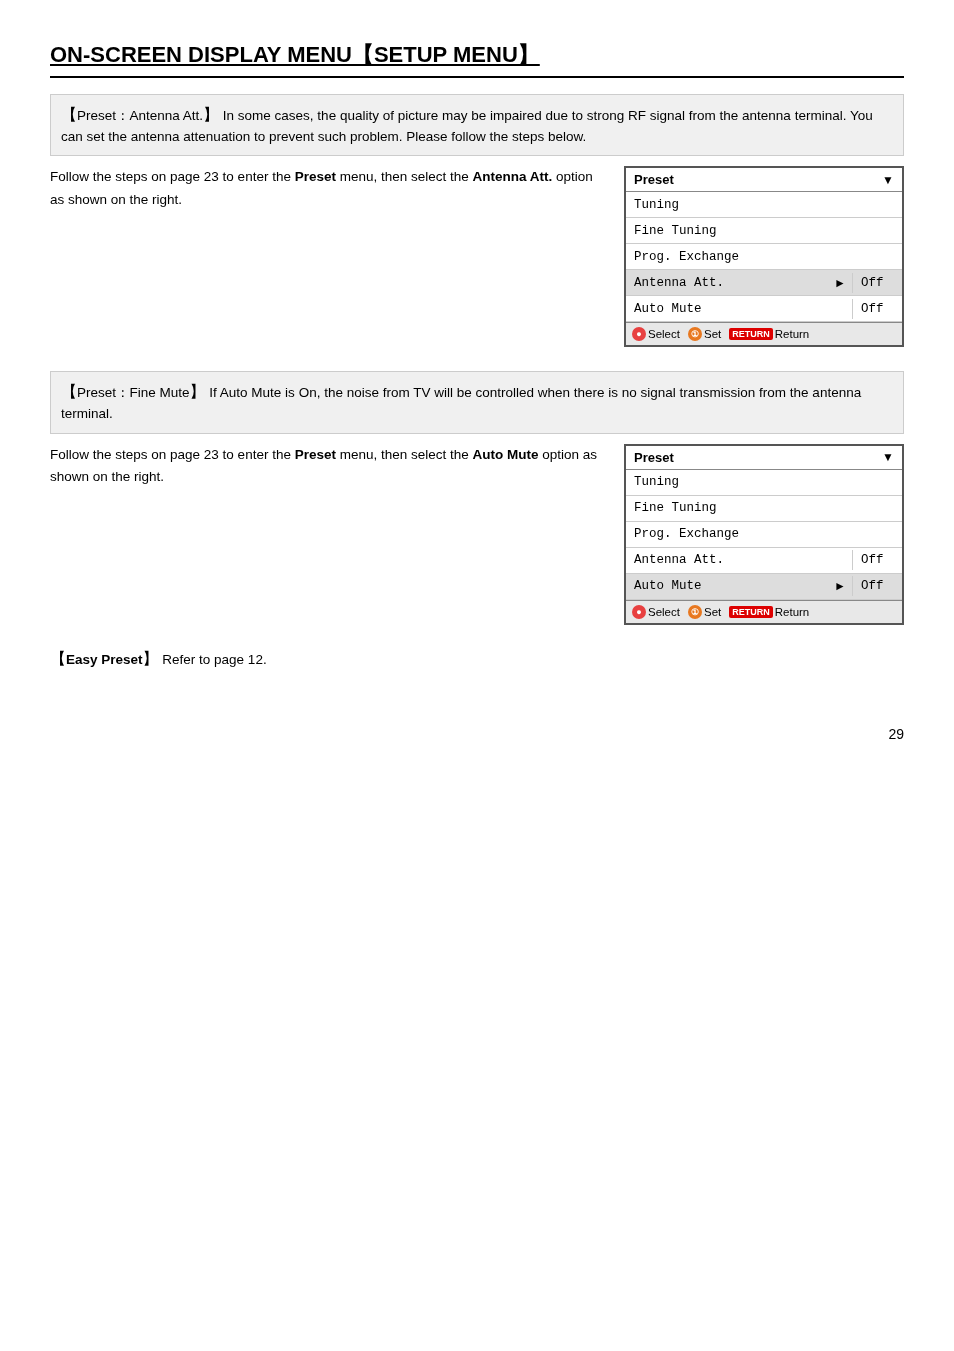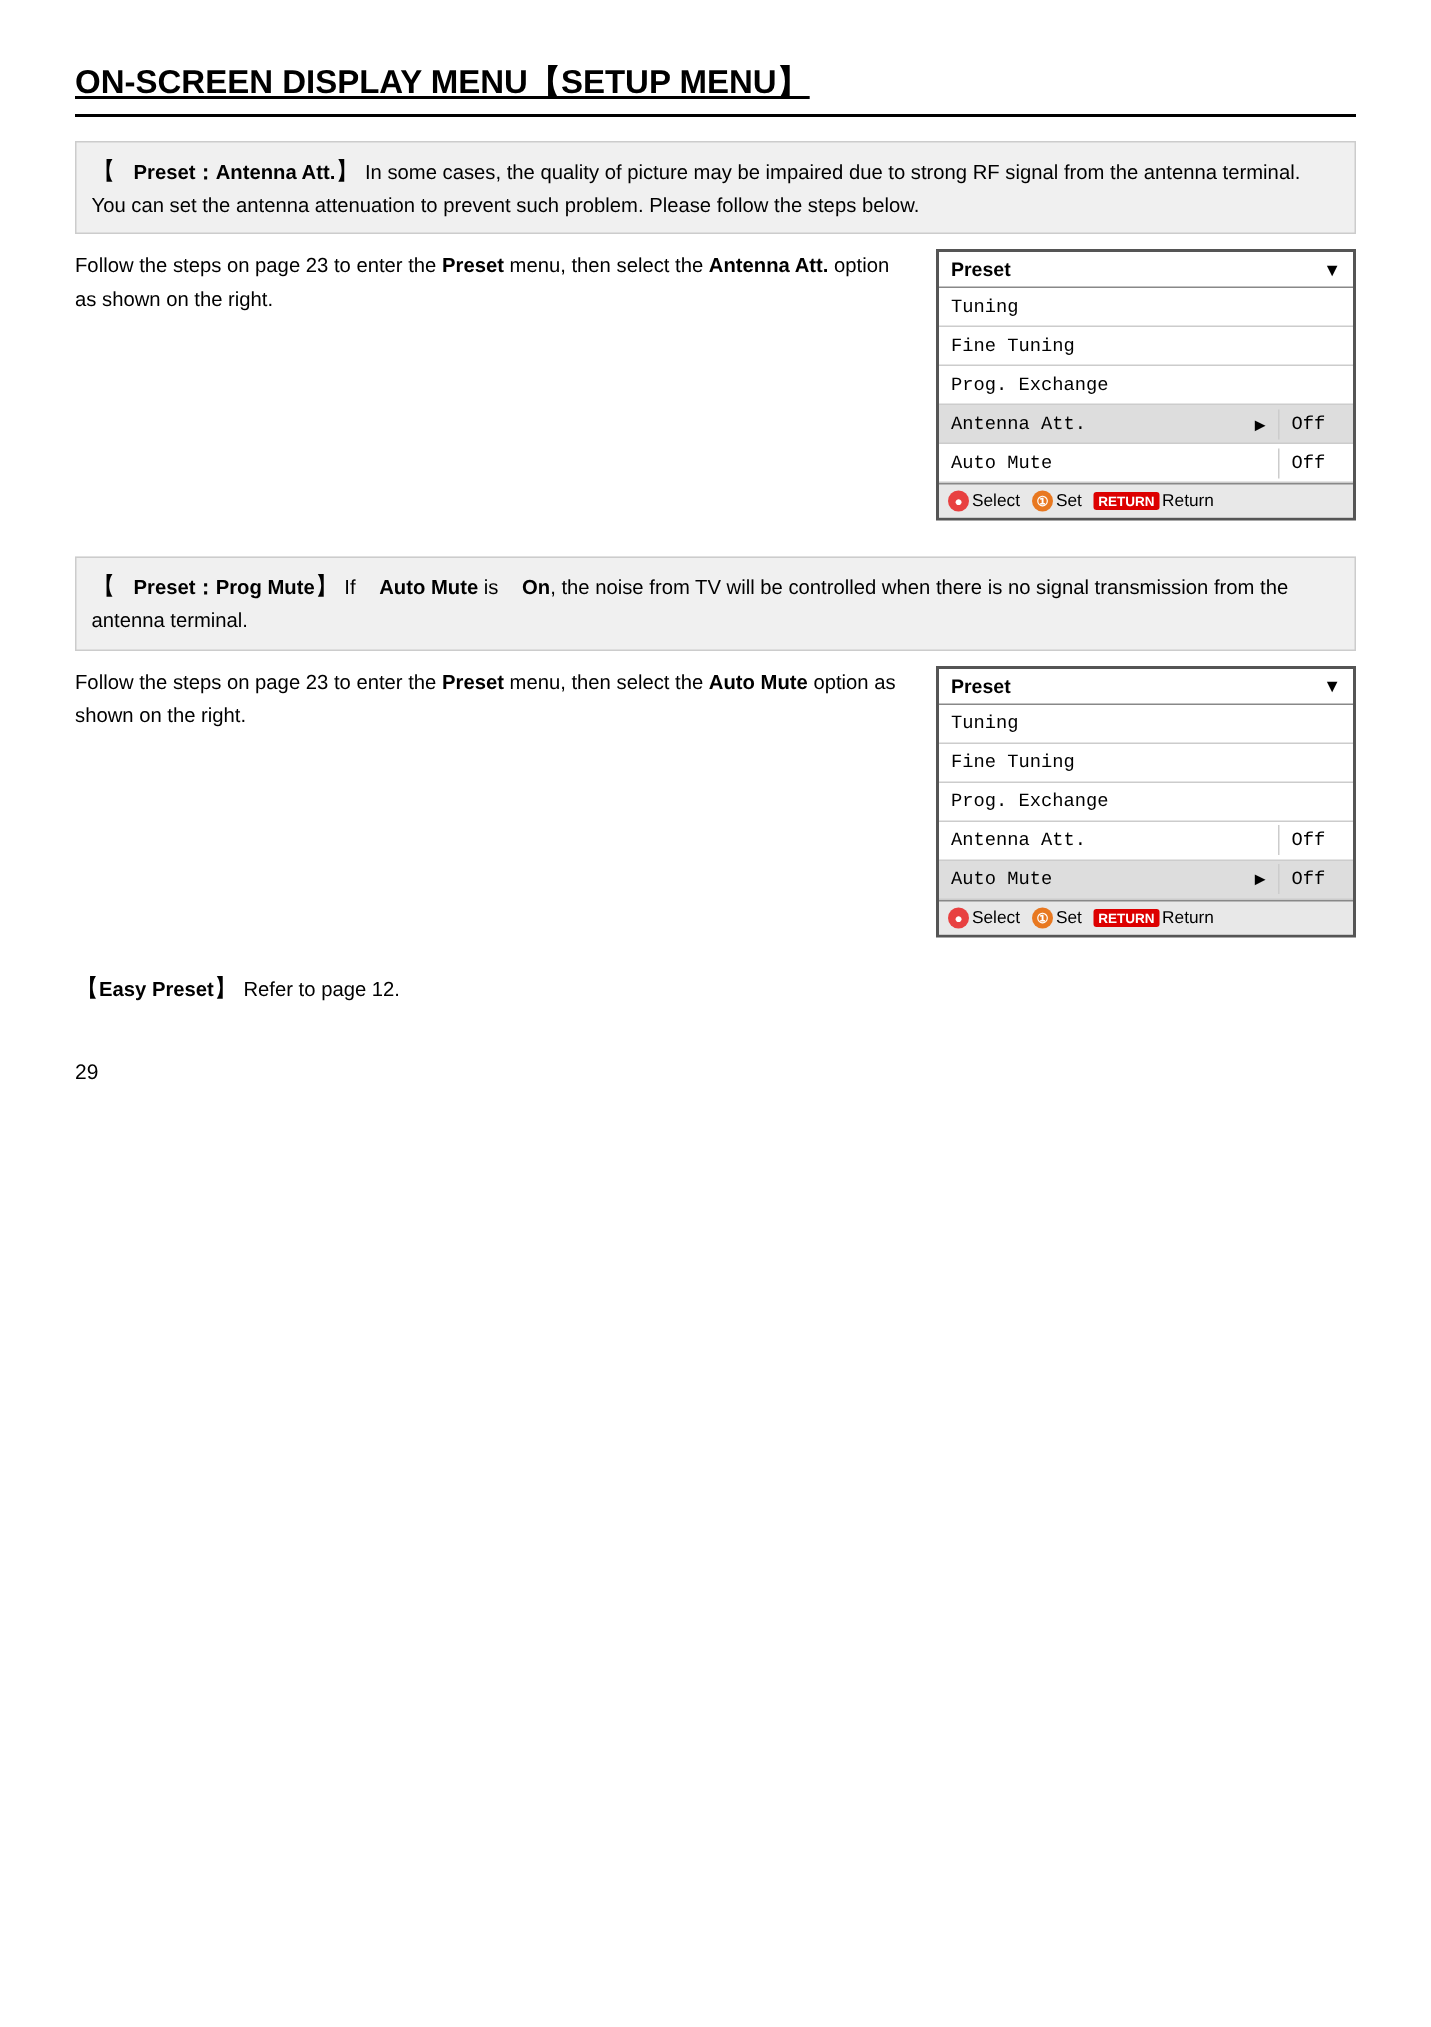--- a/index.html
+++ b/index.html
@@ -25,22 +25,21 @@
     }
     .section-intro {
       background: #f0f0f0;
       border: 1px solid #ccc;
       padding: 8px 10px;
       margin-bottom: 10px;
       font-size: 13.5px;
       line-height: 1.5;
     }
     .section-intro b {
-      font-weight: bold;
-      margin-left: 12px;
+      font-weight: normal;
     }
     .content-row {
       display: flex;
       gap: 20px;
       align-items: flex-start;
     }
     .text-col {
       flex: 1;
       font-size: 13.5px;
       line-height: 1.7;
@@ -137,22 +136,22 @@
       font-size: 9px;
       font-weight: bold;
       padding: 1px 3px;
       border-radius: 2px;
     }
     .easy-preset-section {
       margin-top: 10px;
       font-size: 13.5px;
     }
     .page-number {
-      text-align: left;
-      margin-top: 36px;
+      text-align: right;
+      margin-top: 56px;
       font-size: 14px;
     }
     .bracket { font-size: 16px; }
   </style>
 </head>
 <body>
 
 <h1 class="page-title">ON-SCREEN DISPLAY MENU【SETUP MENU】</h1>
 
 <div class="section">
@@ -203,21 +202,21 @@
           <span class="return-badge">RETURN</span>
           <span>Return</span>
         </span>
       </div>
     </div>
   </div>
 </div>
 
 <div class="section" style="margin-top:16px;">
   <div class="section-intro">
-    <span class="bracket">【</span><b>Preset：Prog Mute</b><span class="bracket">】</span><span> If </span><b>Auto Mute</b><span> is </span><b>On</b><span>, the noise from TV will be controlled when there is no signal transmission from the antenna terminal.</span>
+    <span class="bracket">【</span><b>Preset：Fine Mute</b><span class="bracket">】</span><span> If </span><b>Auto Mute</b><span> is </span><b>On</b><span>, the noise from TV will be controlled when there is no signal transmission from the antenna terminal.</span>
   </div>
 
   <div class="content-row">
     <div class="text-col">
       <p>
         <span>Follow the steps on page 23 to enter the </span><b>Preset</b><span> menu, then select the </span><b>Auto Mute</b><span> option as shown on the right.</span>
       </p>
     </div>
 
     <div class="menu-panel">

